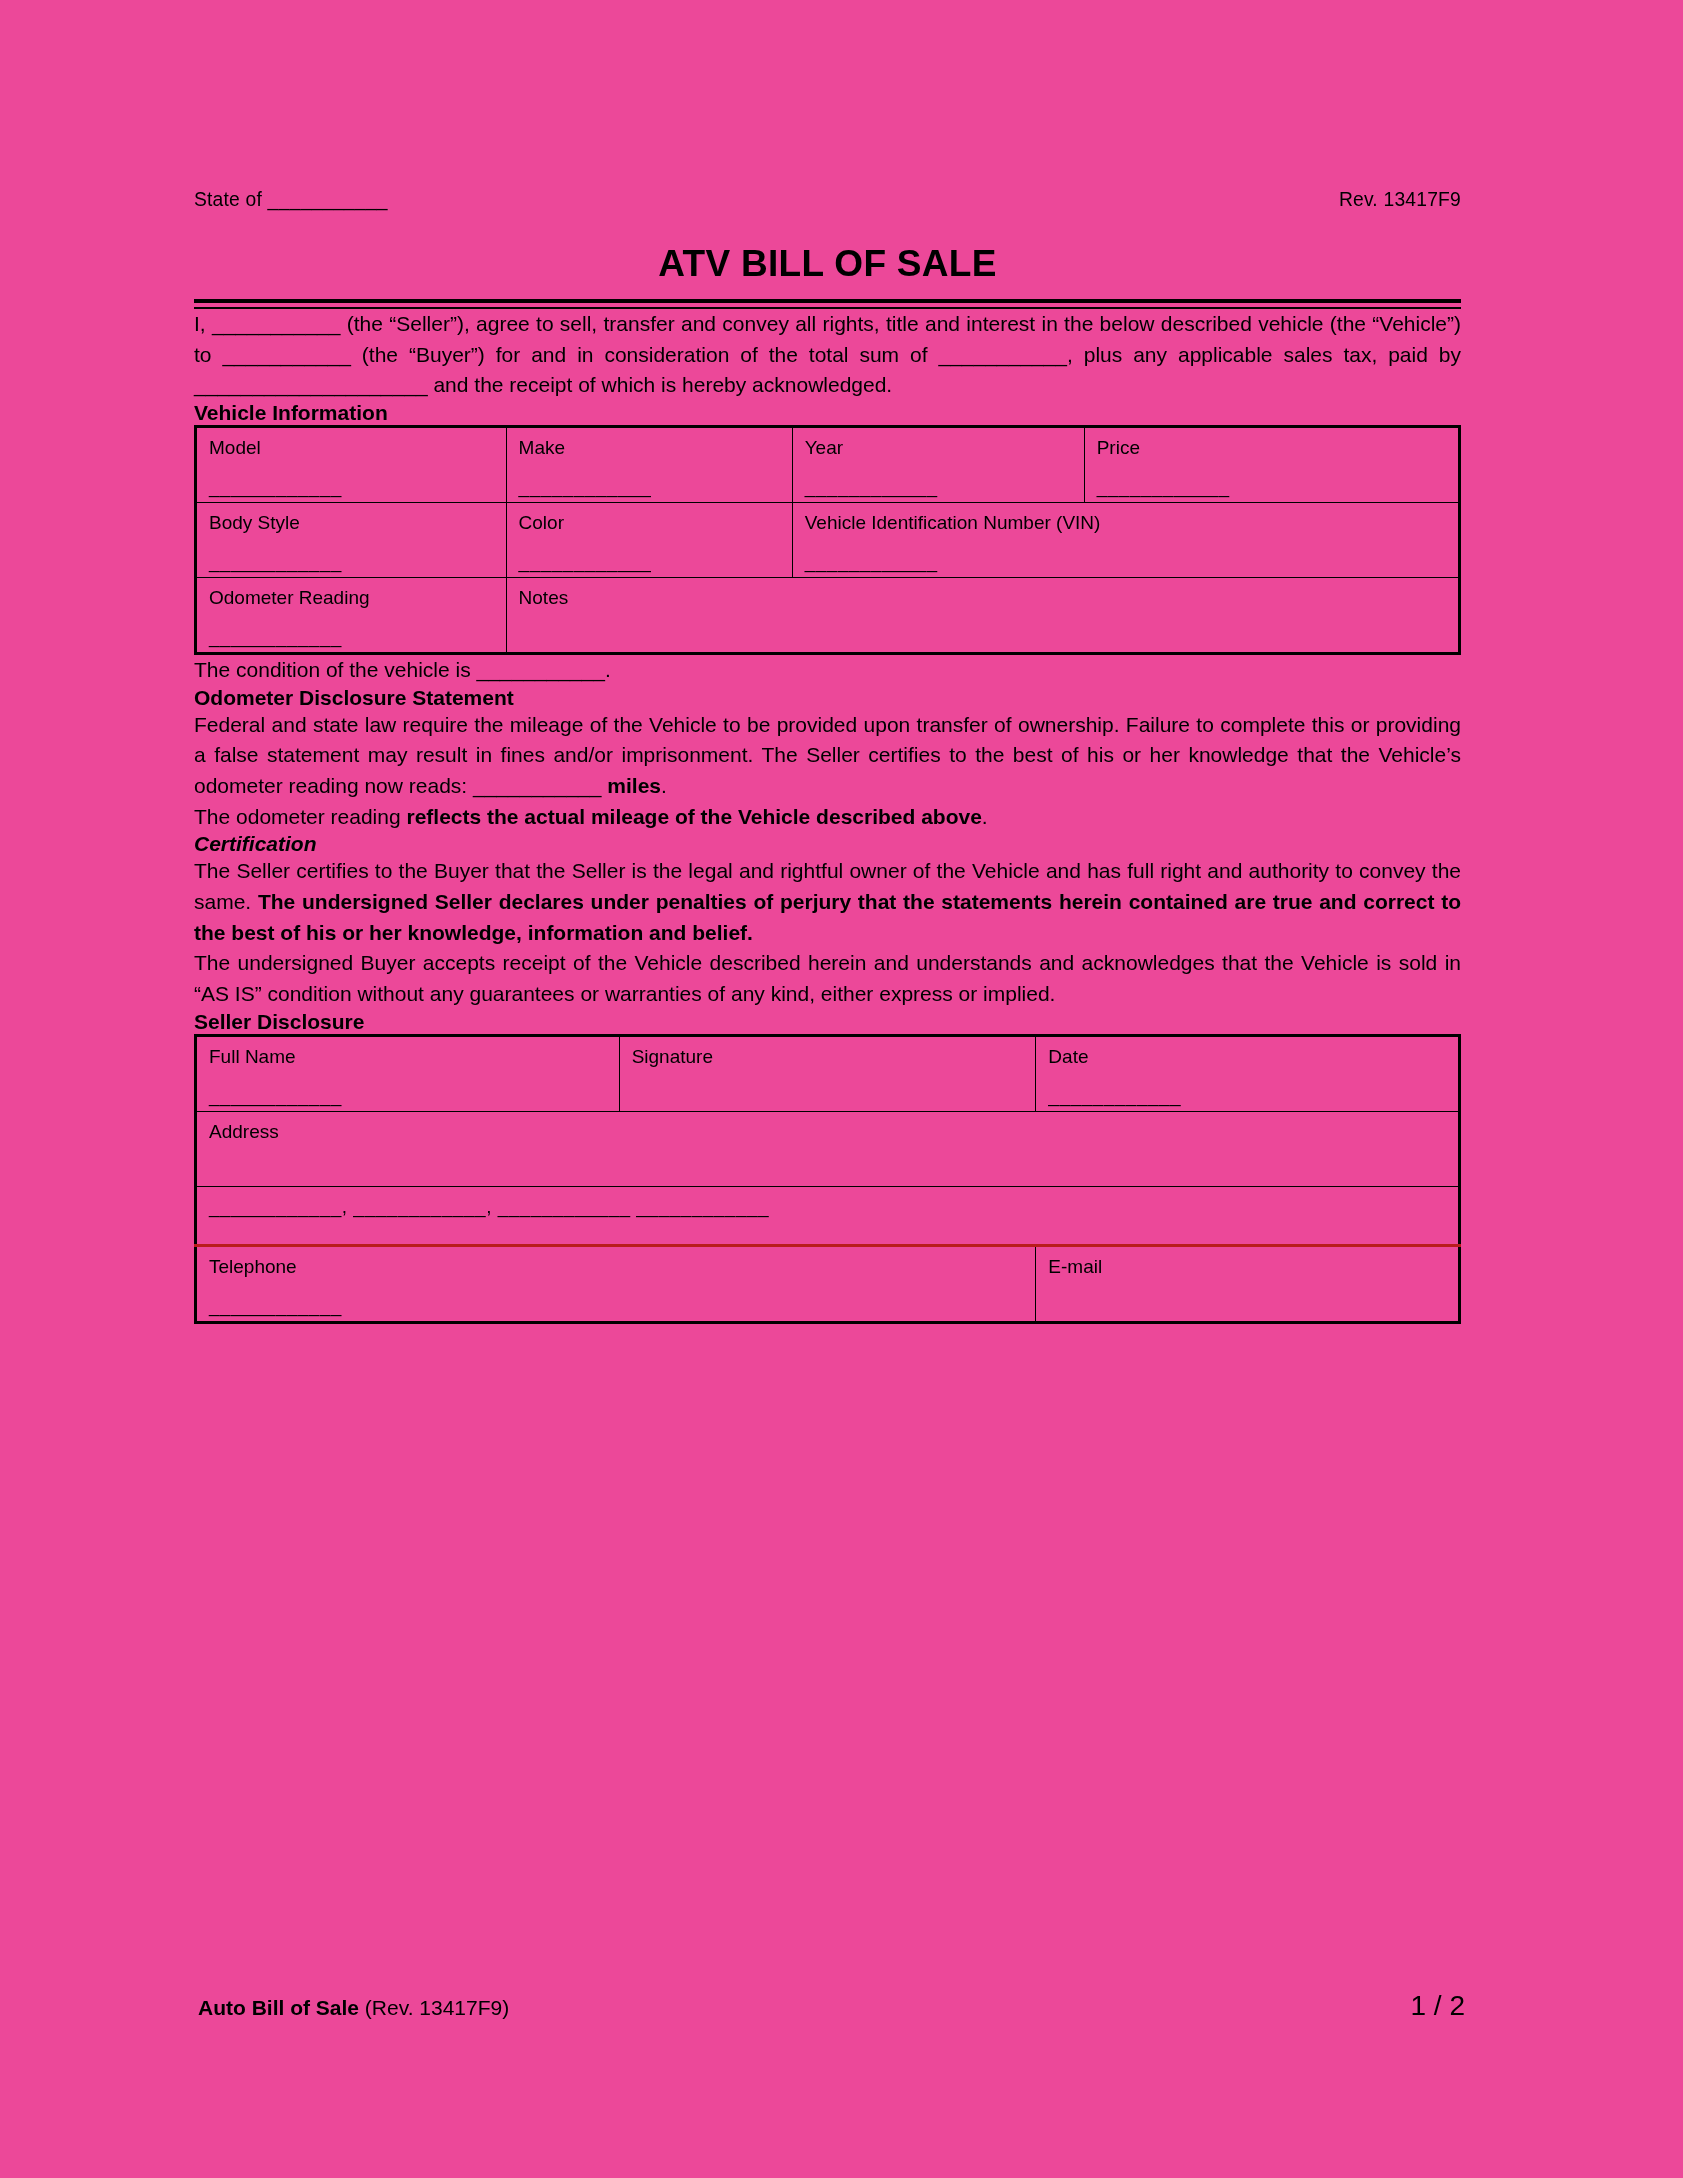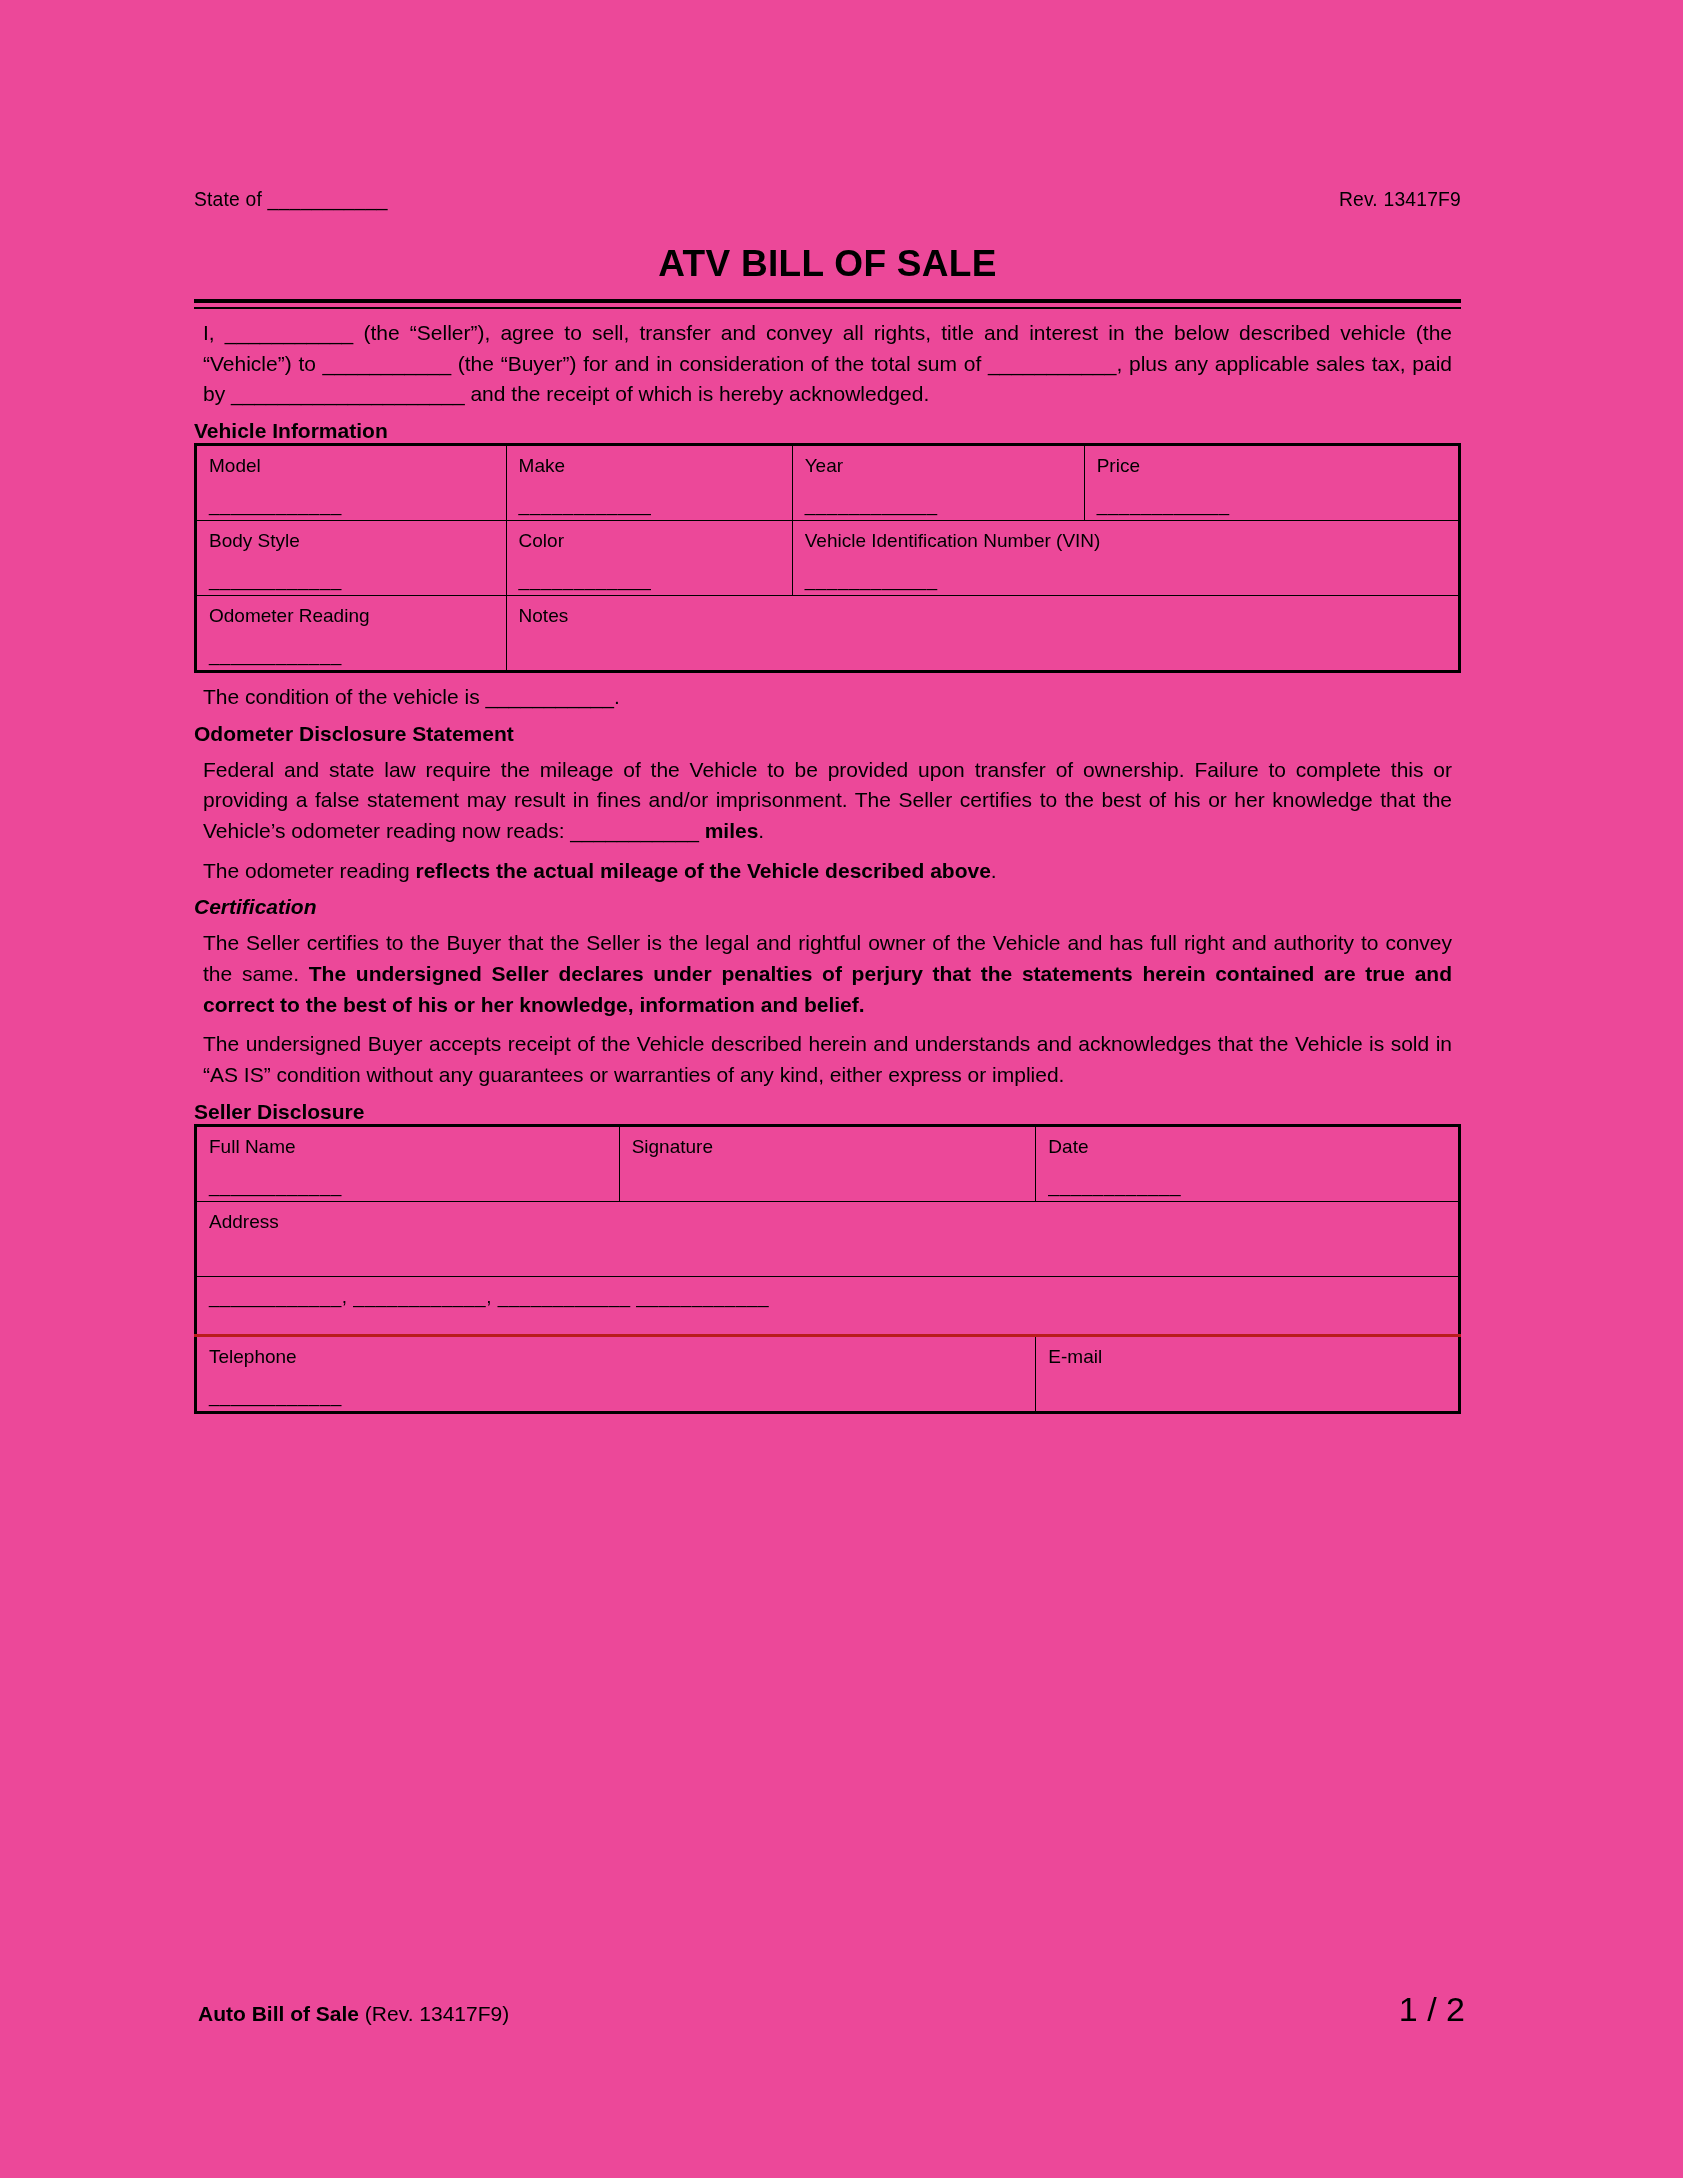--- a/index.html
+++ b/index.html
@@ -56,21 +56,21 @@
   .rule-thin {
     border-top: 2px solid #000;
     height: 0;
     margin-top: 4px;
   }
 
   p.body-text {
     font-size: 21px;
     line-height: 1.46;
     text-align: justify;
-    margin: 9px;
+    margin: 0;
   }
   .para-intro { margin-top: 38px; }
 
   h2.section {
     font-size: 21px;
     font-weight: bold;
     margin: 0;
   }
   .sec-vehicle { margin-top: 50px; margin-bottom: 8px; }
 
@@ -114,21 +114,21 @@
     left: 198px;
     top: 1990px;
     width: 1267px;
     display: flex;
     justify-content: space-between;
     align-items: baseline;
     font-size: 21px;
     text-align: center;
   }
   .footer-left b { font-weight: bold; }
-  .footer-right { font-size: 34px; }
+  .footer-right { font-size: 28px; }
 
   .seller-addr-row td { height: 46px; }
   .addr-blanks {
     display: block;
     margin-top: 14px;
     letter-spacing: 0.5px;
     font-size: 19px;
   }
 </style>
 </head>

